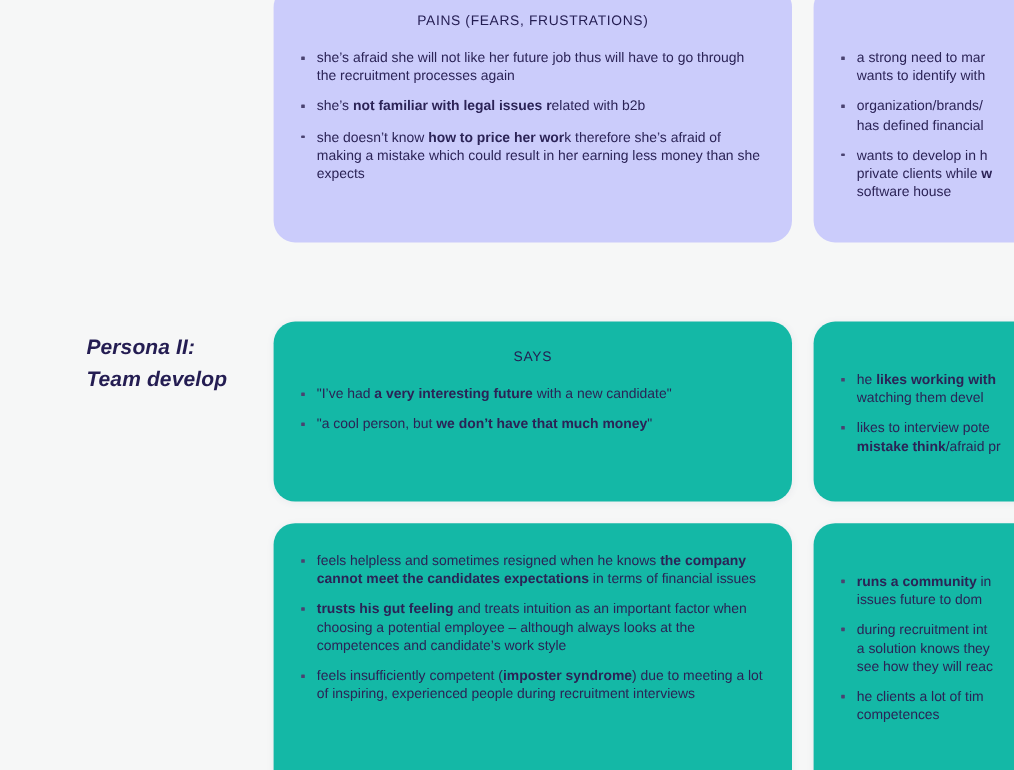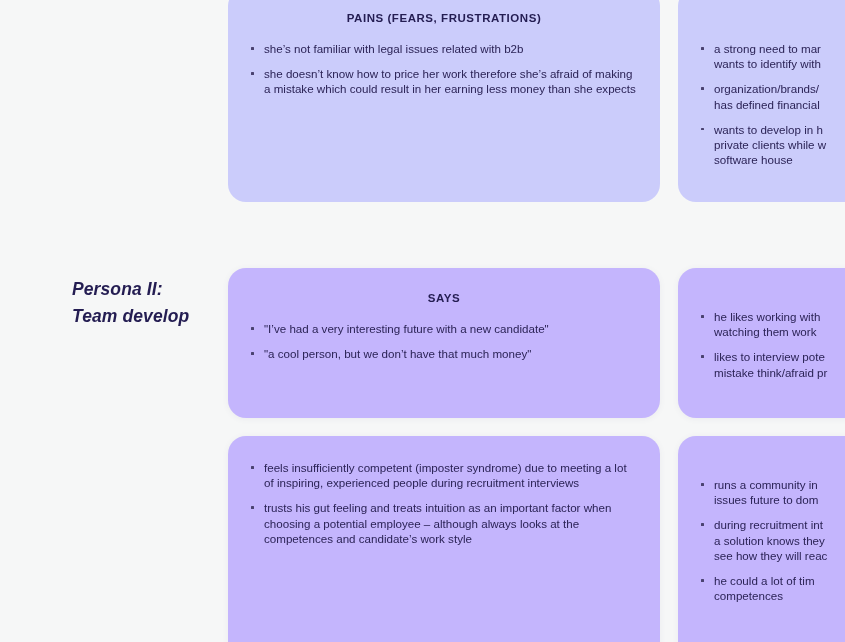--- a/index.html
+++ b/index.html
@@ -63,28 +63,28 @@
   
   .card {
     position: absolute;
     box-sizing: border-box;
     border-radius: 18px;
   }
   .card.lavender {
     background: #cbccfb;
   }
   .card.white {
-    background: #c4b5fd;
+    background: #14b8a6;
     box-shadow: 0 1px 6px rgba(90, 90, 130, 0.07);
   }
 
   .card-title {
     text-align: center;
     font-size: 11.5px;
-    font-weight: bold;
+    font-weight: normal;
     letter-spacing: 0.55px;
     color: #241d52;
     margin: 0;
     padding: 0;
     white-space: nowrap;
   }
 
   .bullets {
     list-style: none;
     margin: 0;
@@ -106,21 +106,21 @@
     content: "";
     position: absolute;
     left: 1px;
     top: 6px;
     width: 2.6px;
     height: 2.6px;
     background: #4a4270;
     border-radius: 0.5px;
   }
   .bullets b {
-    font-weight: normal;
+    font-weight: bold;
   }
 
   
   .clipped .bullets li {
     white-space: nowrap;
   }
 
   
   #card-pains {
     left: 228px;
@@ -185,20 +185,21 @@
   <div class="bg-panel-2"></div>
 
   <div class="persona-label">
     <span class="ln">Persona II:</span>
     <span class="ln">Team develop</span>
   </div>
 
   <div class="card lavender" id="card-pains">
     <div class="card-title">PAINS (FEARS, FRUSTRATIONS)</div>
     <ul class="bullets">
+        <li><span>she’s afraid she will not like her future job  thus will have to go through the recruitment processes again</span></li>
         <li><span>she’s </span><b>not familiar with legal issues r</b><span>elated with b2b</span></li>
         <li><span>she doesn’t know </span><b>how to price her wor</b><span>k therefore she’s afraid of making a mistake which could result in her earning less money than she expects</span></li>
       </ul>
   </div>
 
   <div class="card lavender clipped" id="card-gains">
     <div class="card-title">GAINS</div>
     <ul class="bullets">
         <li><span>a strong need to mar</span></li>
         <li class="cont" style="list-style: none; margin-top: -10px; margin-bottom: 10px; padding-left: 14px; position: relative;"><span>wants to identify with</span></li>
@@ -215,39 +216,40 @@
     <ul class="bullets">
         <li><span>"I’ve had </span><b>a very interesting future</b><span> with a new candidate"</span></li>
         <li><span>"a cool person, but </span><b>we don’t have that much money</b><span>"</span></li>
       </ul>
   </div>
 
   <div class="card white clipped" id="card-does">
     <div class="card-title"></div>
     <ul class="bullets">
         <li><span>he </span><b>likes working with</b></li>
-        <li class="cont" style="list-style: none; margin-top: -10px; margin-bottom: 10px; padding-left: 14px; position: relative;"><span>watching them work</span></li>
+        <li class="cont" style="list-style: none; margin-top: -10px; margin-bottom: 10px; padding-left: 14px; position: relative;"><span>watching them devel</span></li>
         <li><span>likes to interview pote</span></li>
         <li class="cont" style="list-style: none; margin-top: -10px; margin-bottom: 10px; padding-left: 14px; position: relative;"><b>mistake think</b><span>/afraid pr</span></li>
       </ul>
   </div>
 
   <div class="card white" id="card-feels">
     <ul class="bullets">
+        <li><span>feels helpless and sometimes resigned when he knows </span><b>the company cannot meet the candidates expectations</b><span> in terms of financial issues</span></li>
+        <li><b>trusts his gut feeling</b><span> and treats intuition as an important factor when choosing a potential employee – although always looks at the competences and candidate’s work style</span></li>
         <li><span>feels insufficiently competent (</span><b>imposter syndrome</b><span>) due to meeting a lot of inspiring, experienced people during recruitment interviews</span></li>
-        <li><b>trusts his gut feeling</b><span> and treats intuition as an important factor when choosing a potential employee – although always looks at the competences and candidate’s work style</span></li>
       </ul>
   </div>
 
   <div class="card white clipped" id="card-thinks">
     <div class="card-title"></div>
     <ul class="bullets">
         <li><b>runs a community</b><span> in</span></li>
         <li class="cont" style="list-style: none; margin-top: -10px; margin-bottom: 10px; padding-left: 14px; position: relative;"><span>issues future to dom</span></li>
         <li><span>during recruitment int</span></li>
         <li class="cont" style="list-style: none; margin-top: -10px; margin-bottom: 10px; padding-left: 14px; position: relative;"><span>a solution knows they </span></li>
         <li class="cont" style="list-style: none; margin-top: -10px; margin-bottom: 10px; padding-left: 14px; position: relative;"><span>see how they will reac</span></li>
-        <li><span>he could a lot of tim</span></li>
+        <li><span>he clients a lot of tim</span></li>
         <li class="cont" style="list-style: none; margin-top: -10px; margin-bottom: 10px; padding-left: 14px; position: relative;"><span>competences</span></li>
       </ul>
   </div>
 
 </div>
 
 </body></html>

